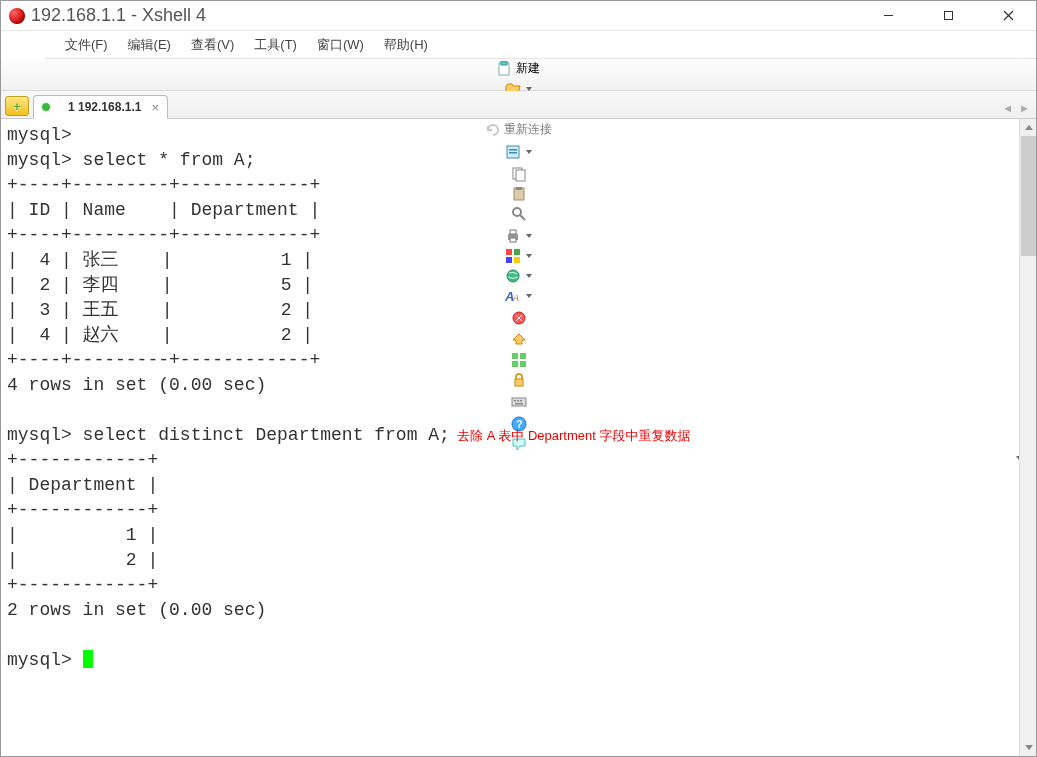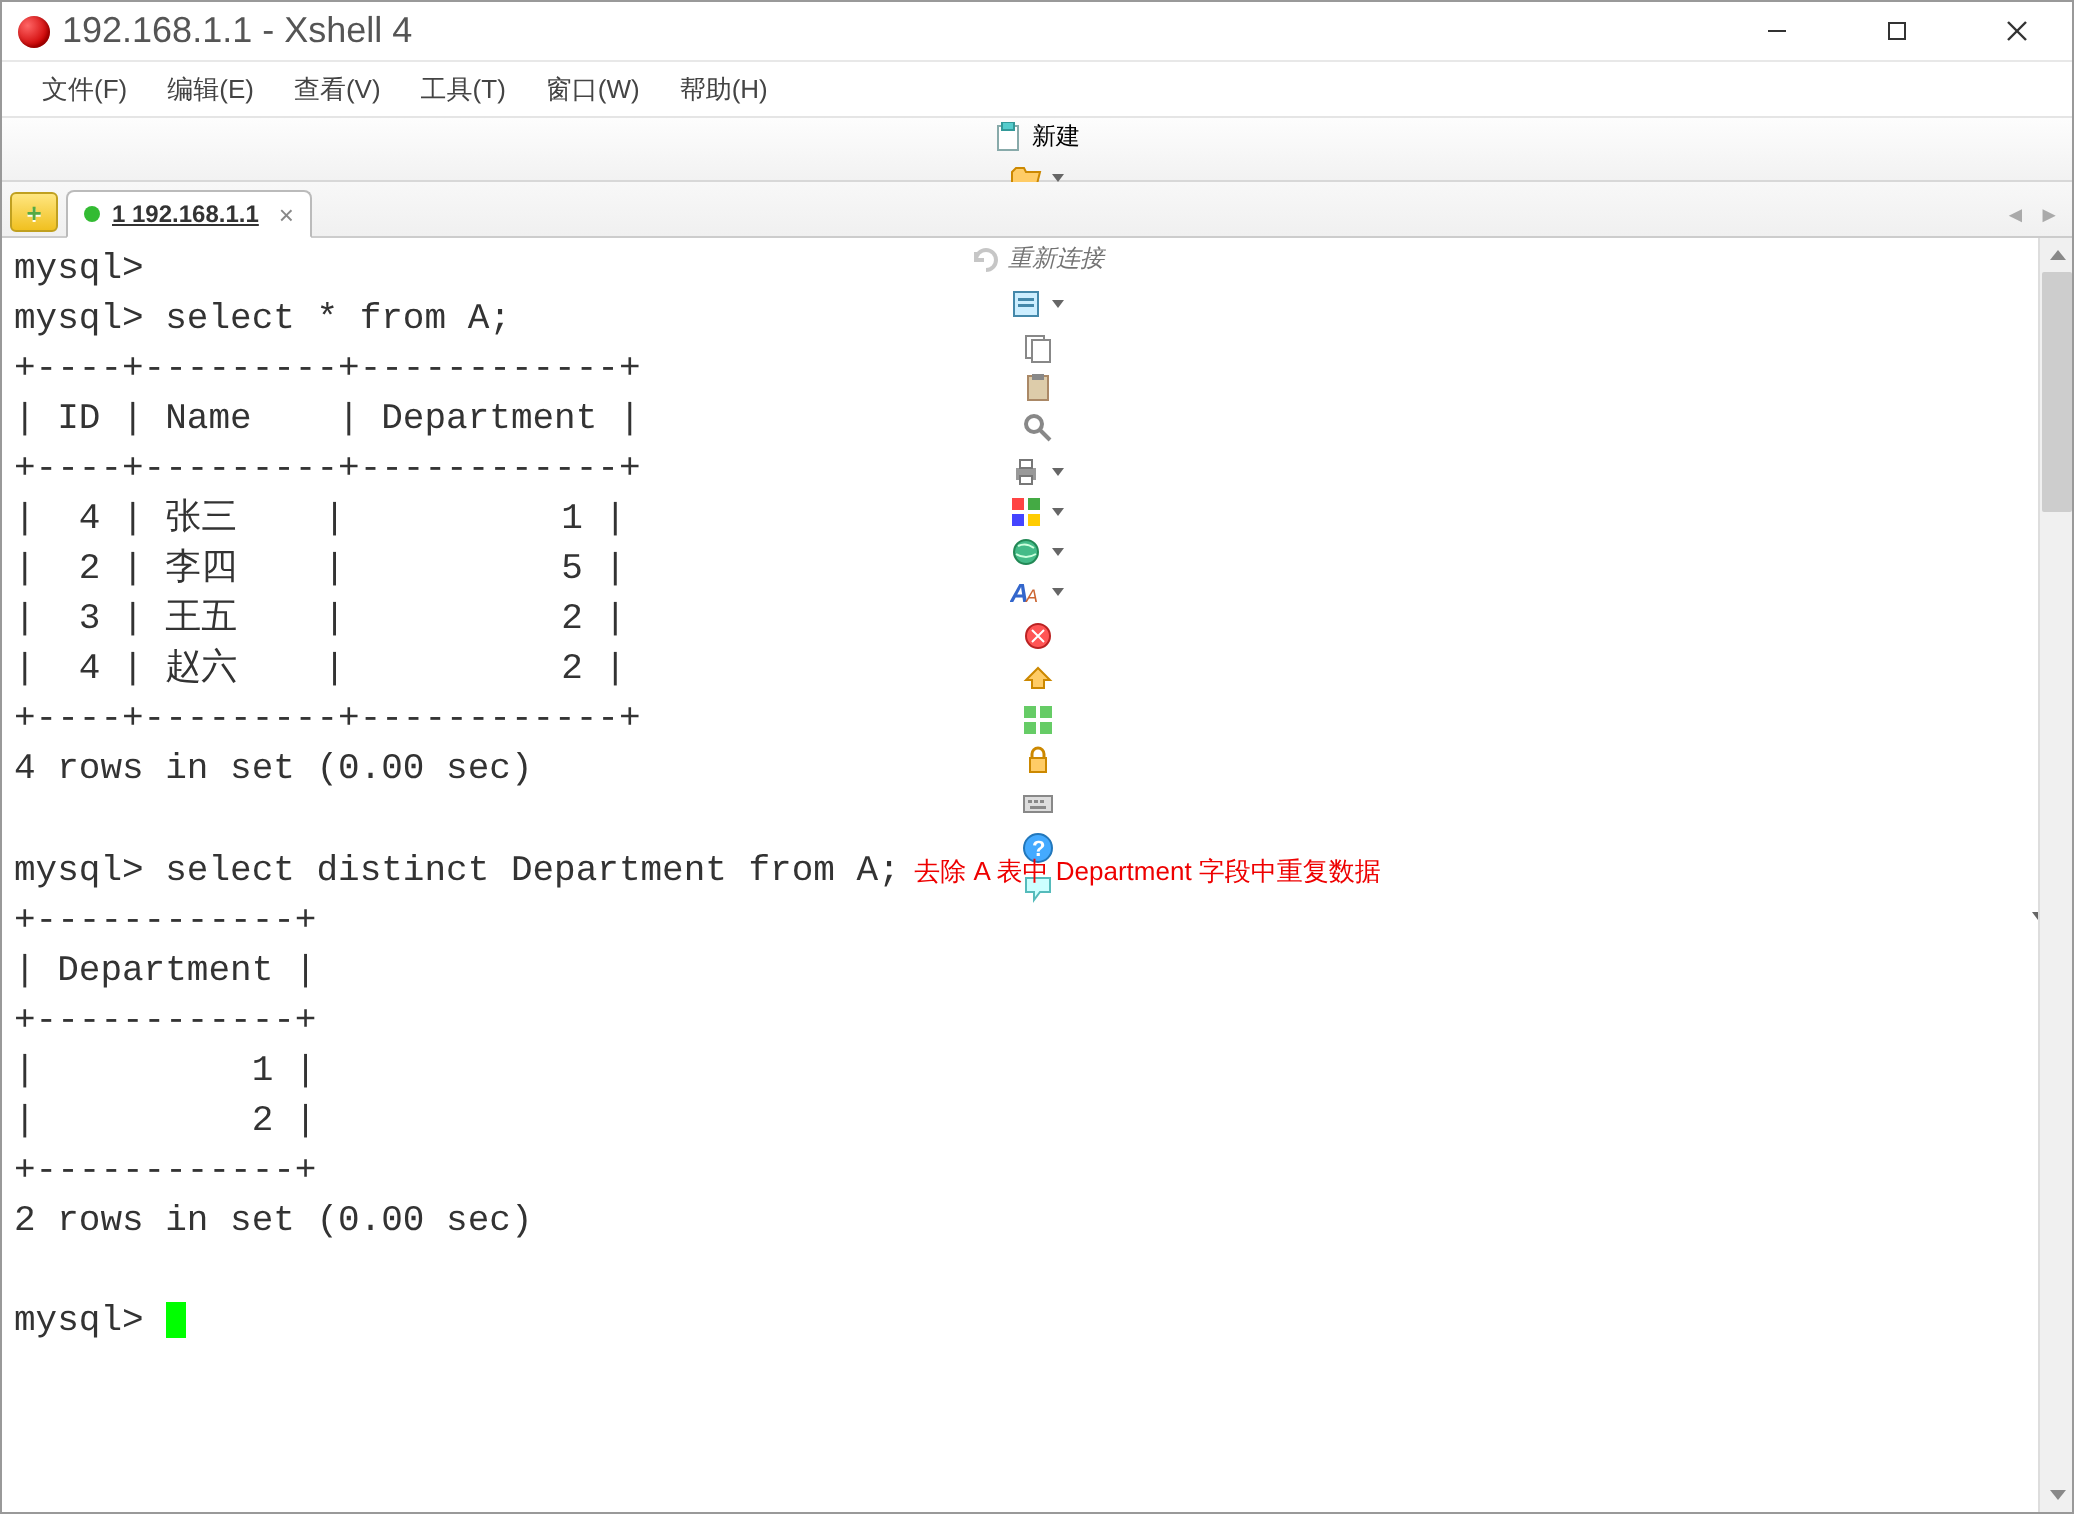--- a/index.html
+++ b/index.html
@@ -34,20 +34,21 @@
       display: flex; align-items: center; justify-content: center;
       cursor: pointer; color: #333; font-size: 13px;
     }
     .menubar {
       height: 28px;
       display: flex;
       align-items: center;
       padding: 0 10px;
       background: #fff;
       border-bottom: 1px solid #e5e5e5;
+      margin-left: 44px;
     }
     .menu-item {
       padding: 4px 10px;
       color: #444;
       cursor: pointer;
       font-size: 13px;
     }
     .toolbar {
       height: 32px;
       display: flex;
@@ -109,21 +110,21 @@
       background: #fff;
       border: 1px solid #bbb;
       border-bottom: 1px solid #fff;
       border-radius: 4px 4px 0 0;
       gap: 6px;
       cursor: pointer;
       position: relative;
       top: 1px;
     }
     .tab-dot { width: 8px; height: 8px; border-radius: 50%; background: #3b3; }
-    .tab-label { font-weight: bold; text-decoration: underline; color: #333; font-size: 12px; }
+    .tab-label { font-weight: bold; color: #333; font-size: 12px; margin-left: 12px; }
     .tab-close { color: #888; font-size: 13px; margin-left: 4px; cursor: pointer; }
     .tab-nav {
       position: absolute;
       right: 6px;
       bottom: 4px;
       display: flex;
       gap: 6px;
       color: #aaa;
       font-size: 11px;
     }
@@ -245,21 +246,21 @@
     <span class="dropdown-arrow"></span>
   </div>
   <div class="tb-btn">
     <span class="tb-icon">
       <svg width="16" height="16">
           <ellipse cx="5" cy="10" rx="3" ry="2" fill="none" stroke="#58c" stroke-width="2" transform="rotate(-35 5 10)"></ellipse>
           <ellipse cx="11" cy="6" rx="3" ry="2" fill="none" stroke="#58c" stroke-width="2" transform="rotate(-35 11 6)"></ellipse>
         </svg>
     </span>
   </div>
-  <div class="tb-btn" style="opacity:0.55;font-style:italic;">
+  <div class="tb-btn" style="opacity:0.55;">
     <span class="tb-icon">
       <svg width="16" height="16">
           <path d="M3 8 A5 5 0 1 1 8 13" fill="none" stroke="#999" stroke-width="2"></path>
           <path d="M3 4 L3 8 L7 8" fill="none" stroke="#999" stroke-width="2"></path>
         </svg>
     </span>
     <span>重新连接</span>
   </div>
   <span class="tb-sep"></span>
   <div class="tb-btn">

